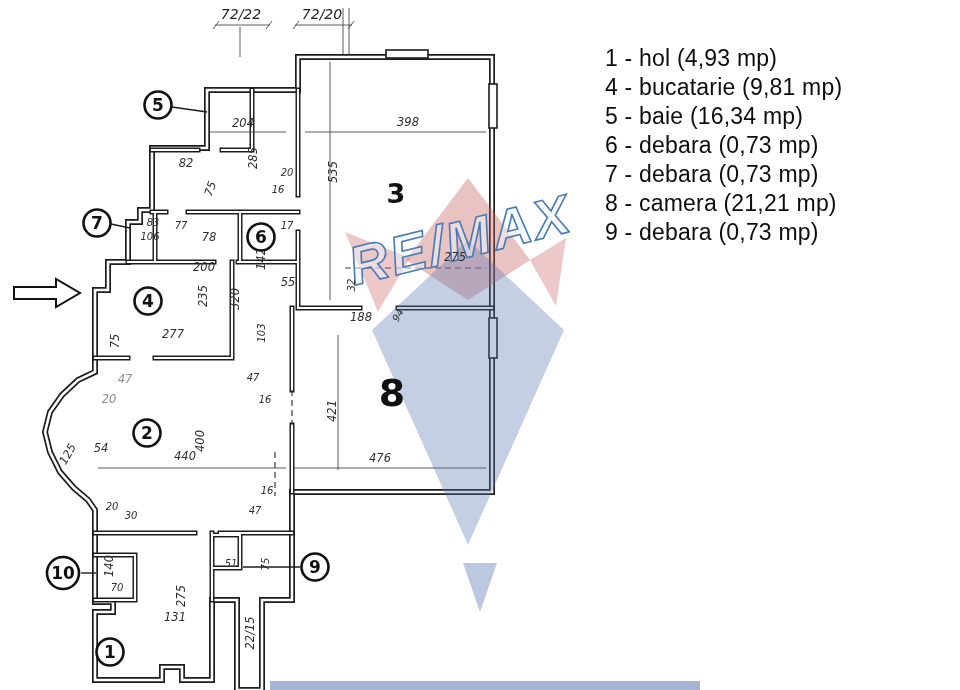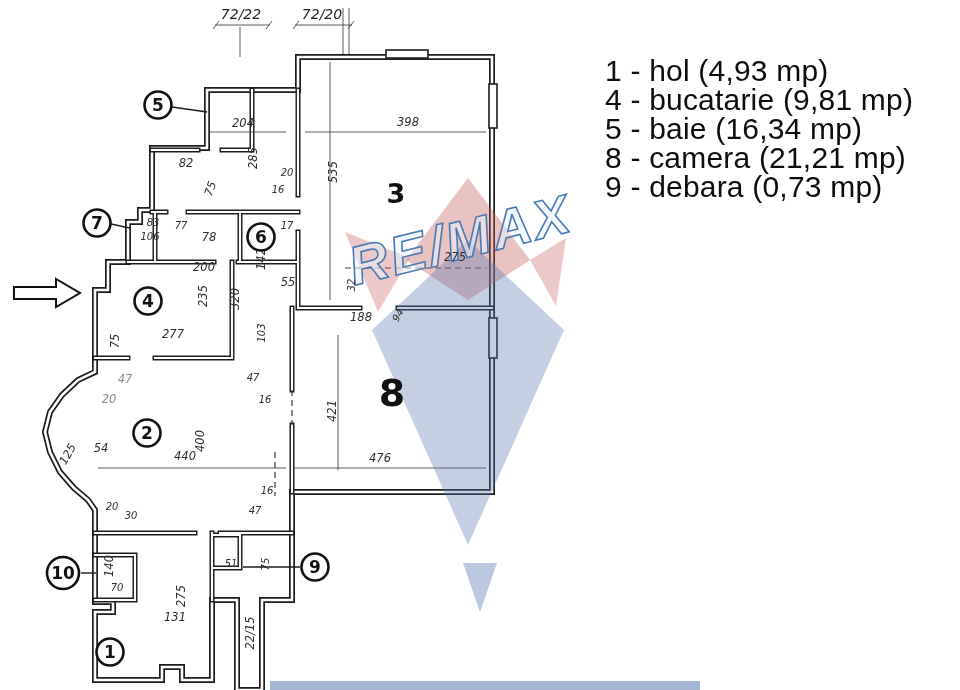--- a/index.html
+++ b/index.html
@@ -17,21 +17,21 @@
   path.dw-inner.thin{stroke-width:2.1;}
   .thinline{stroke:#4a4a4a;stroke-width:0.9;fill:none;}
   .dashline{stroke:#3a3a3a;stroke-width:1.2;fill:none;stroke-dasharray:6 4;}
   .winrect{fill:#ffffff;stroke:#1c1c1c;stroke-width:1.6;}
   #dims-layer text, #callouts-layer text{
     font-family:"DejaVu Sans", sans-serif;font-style:italic;
   }
   #rooms-layer text{font-family:"DejaVu Sans", sans-serif;font-weight:bold;}
   .legend{
     position:absolute;left:605px;top:44px;width:345px;
-    font-size:30px;line-height:29px;color:#0d0d0d;letter-spacing:0.2px;margin-top:12px;
+    font-size:23px;line-height:29px;color:#0d0d0d;letter-spacing:0.2px;
   }
   .legend .total{margin-top:28px;}
   .wm-strip{
     position:absolute;left:270px;top:681px;width:430px;height:9px;
     background:rgba(88,118,178,0.55);
   }
 </style>
 </head>
 <body>
 
@@ -184,18 +184,20 @@
             <text x="110" y="658" font-size="17" text-anchor="middle" fill="#111111">1</text>
           </g>
         </g>
     </svg>
   </div>
 
   <div class="legend">
     <div>1 - hol (4,93 mp)</div>
     <div>4 - bucatarie (9,81 mp)</div>
     <div>5 - baie (16,34 mp)</div>
+    <div>6 - debara (0,73 mp)</div>
+    <div>7 - debara (0,73 mp)</div>
     <div>8 - camera (21,21 mp)</div>
     <div>9 - debara (0,73 mp)</div>
   </div>
 
   <div class="wm-strip"></div>
 </div>
 
 </body></html>

